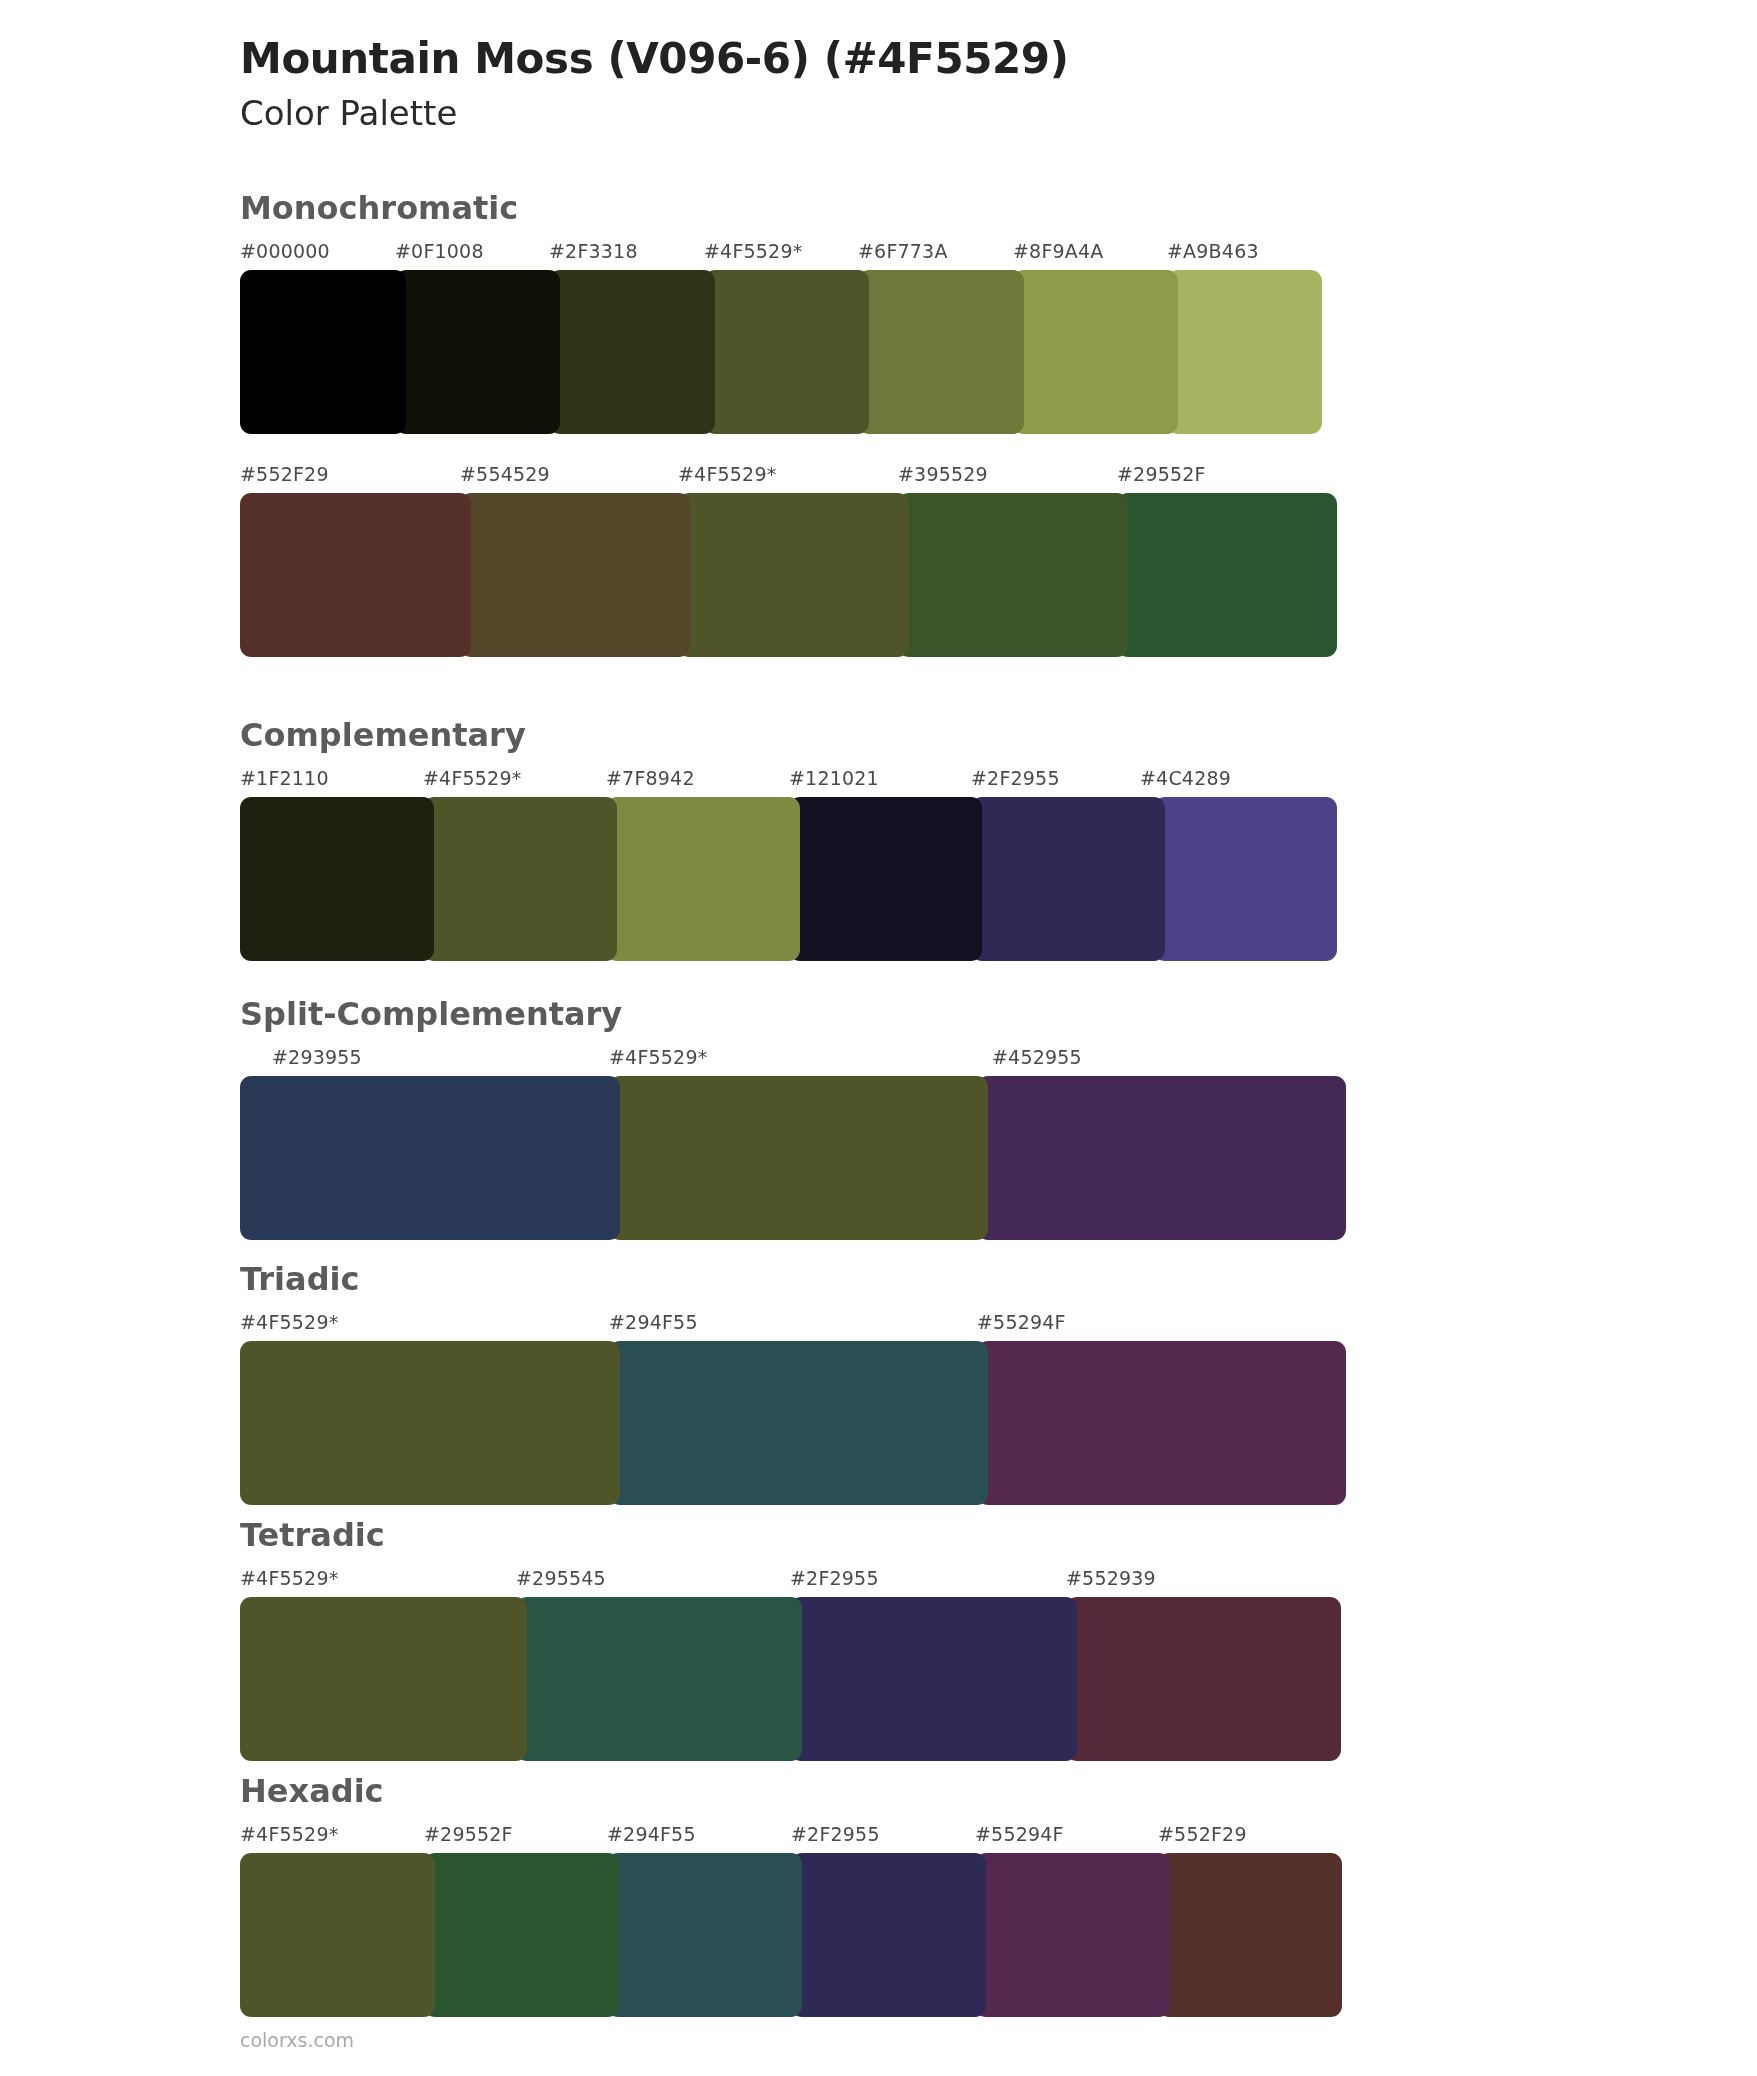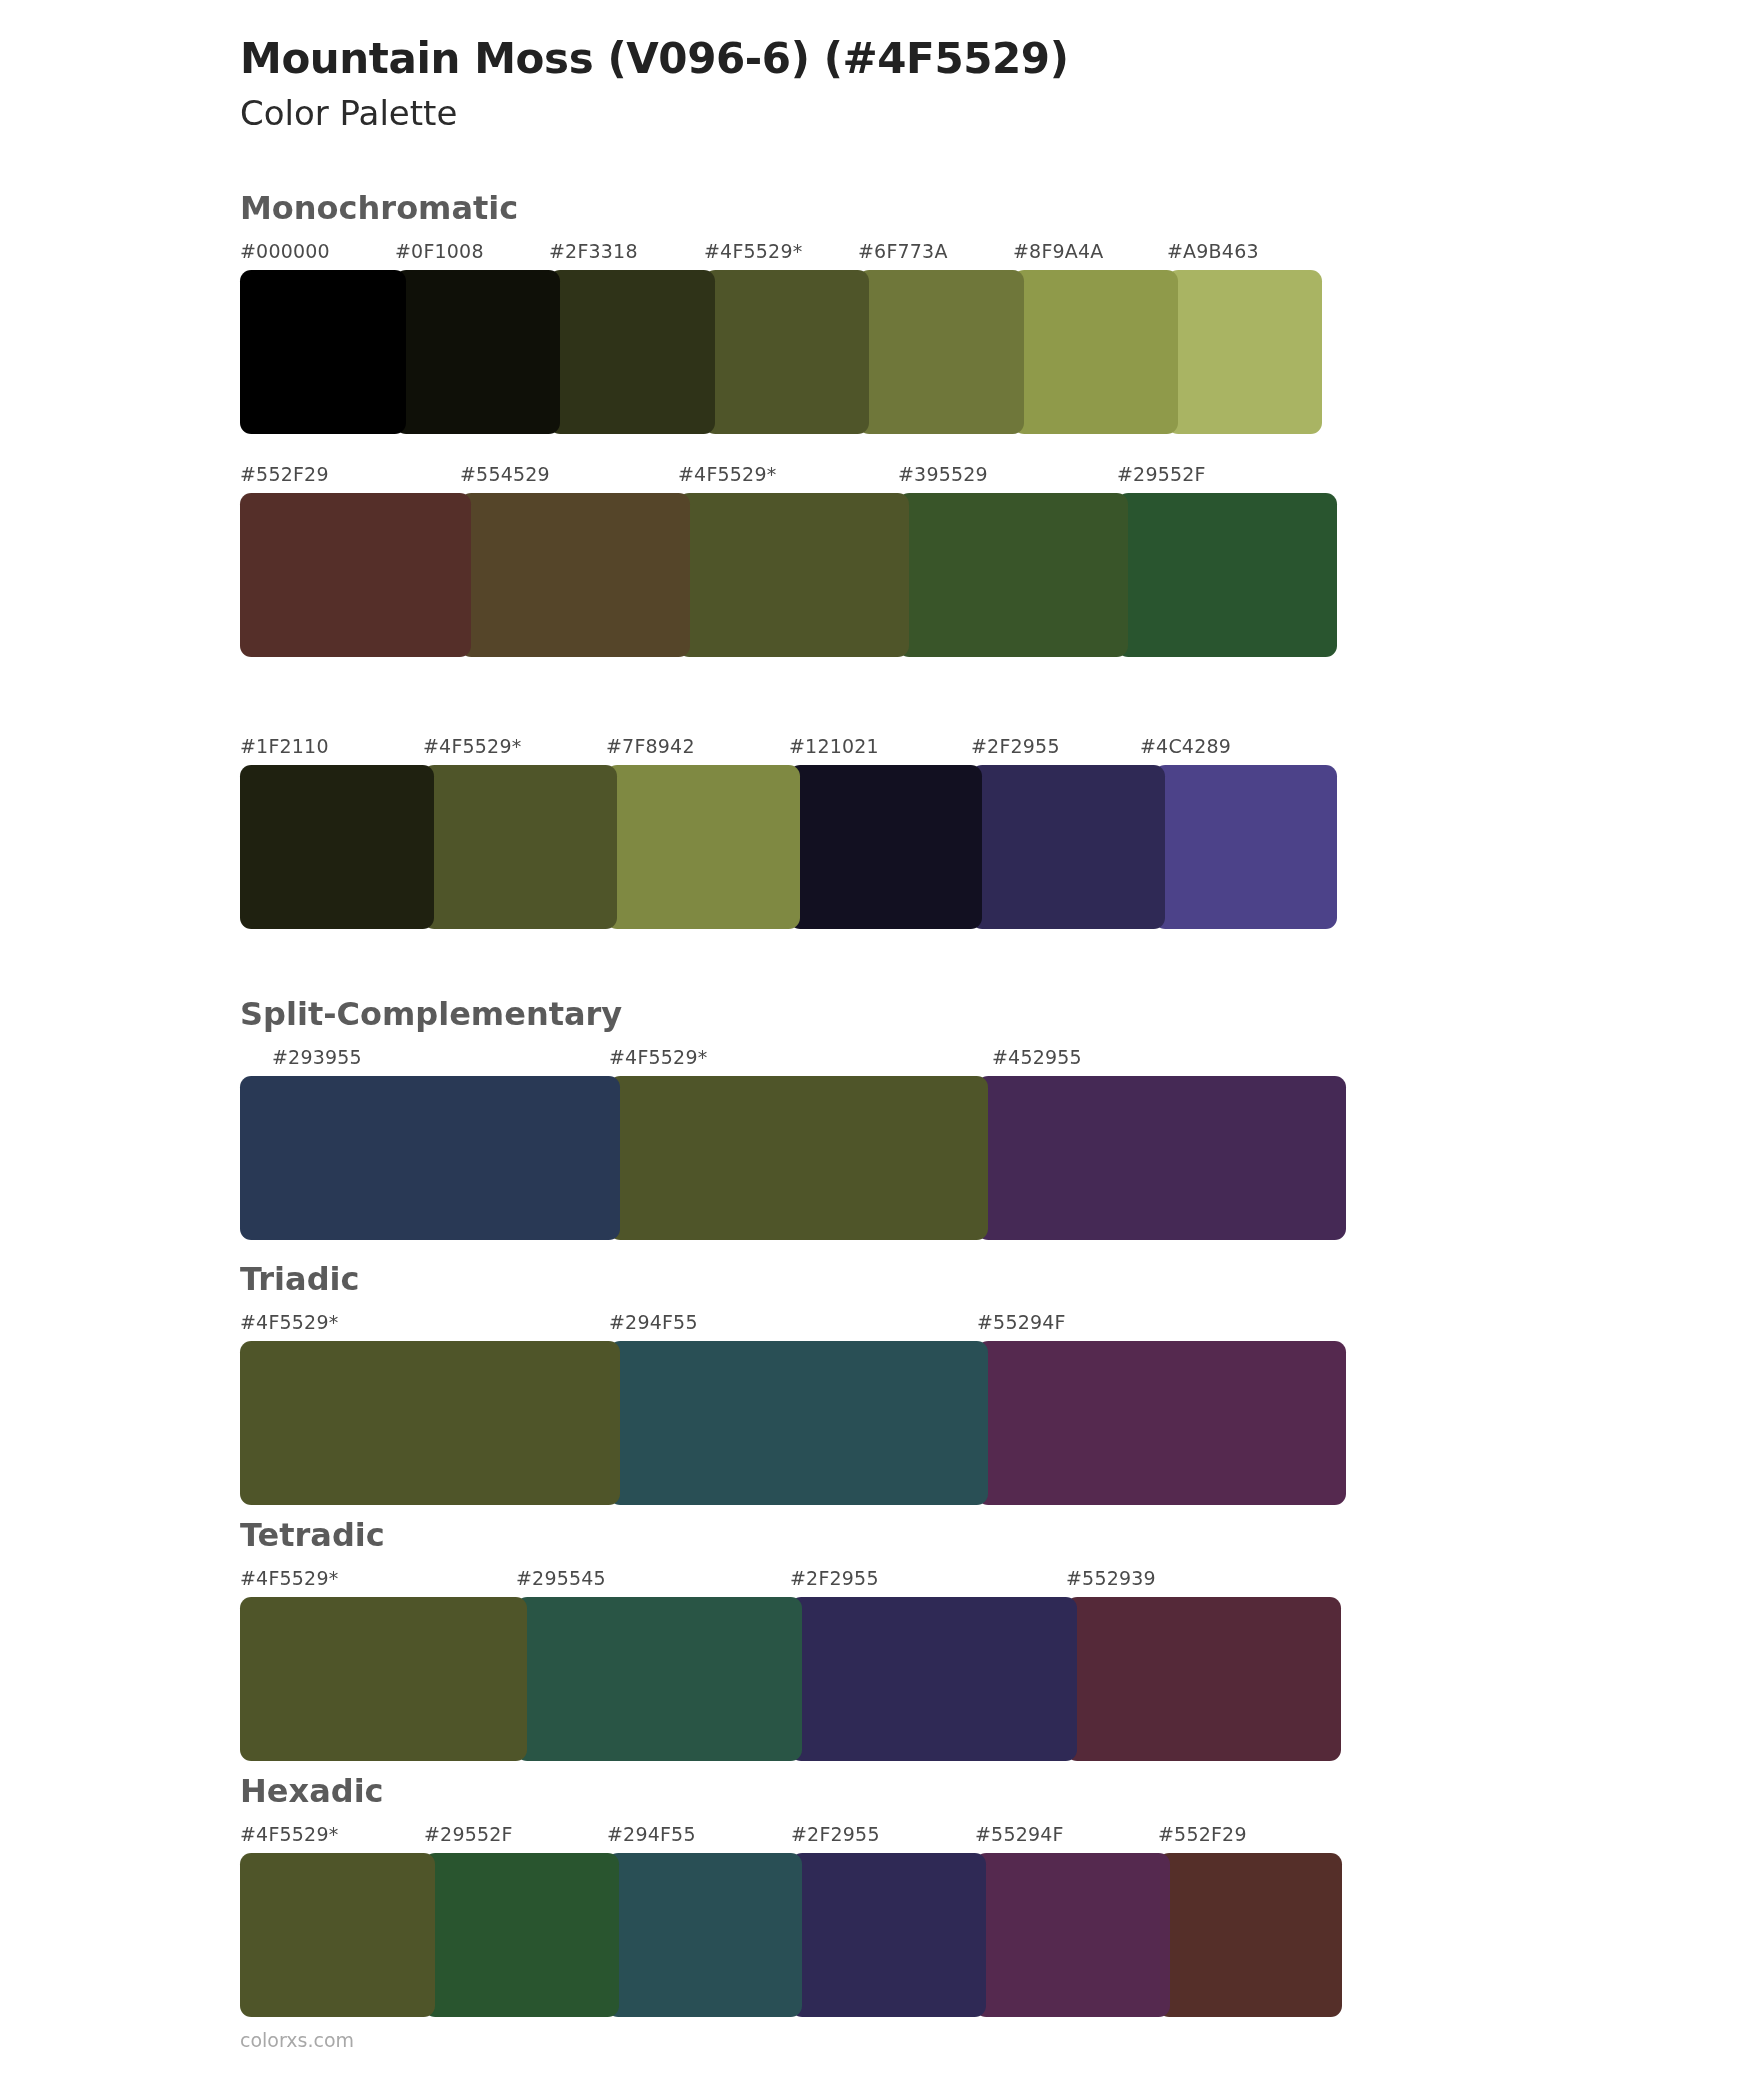--- a/index.html
+++ b/index.html
@@ -140,20 +140,21 @@
         </div>
         <div class="swatch-row" style="height: 164px;">
           <div class="swatch" title="#552F29" style="left: 0px; width: 231px; height: 164px; background: rgb(85, 47, 41); z-index: 5;"></div>
           <div class="swatch" title="#554529" style="left: 220px; width: 230px; height: 164px; background: rgb(85, 69, 41); z-index: 4;"></div>
           <div class="swatch" title="#4F5529*" style="left: 438px; width: 231px; height: 164px; background: rgb(79, 85, 41); z-index: 3;"></div>
           <div class="swatch" title="#395529" style="left: 658px; width: 230px; height: 164px; background: rgb(57, 85, 41); z-index: 2;"></div>
           <div class="swatch" title="#29552F" style="left: 877px; width: 220px; height: 164px; background: rgb(41, 85, 47); z-index: 1;"></div>
         </div>
       </div>
       <div class="section" style="top: 719px;">
+        <div class="section-title">Complementary</div>
         <div class="labels-row">
           <div class="swatch-label" style="left: 0px;">#1F2110</div>
           <div class="swatch-label" style="left: 183px;">#4F5529*</div>
           <div class="swatch-label" style="left: 366px;">#7F8942</div>
           <div class="swatch-label" style="left: 549px;">#121021</div>
           <div class="swatch-label" style="left: 731px;">#2F2955</div>
           <div class="swatch-label" style="left: 900px;">#4C4289</div>
         </div>
         <div class="swatch-row" style="height: 164px;">
           <div class="swatch" title="#1F2110" style="left: 0px; width: 194px; height: 164px; background: rgb(31, 33, 16); z-index: 6;"></div>

